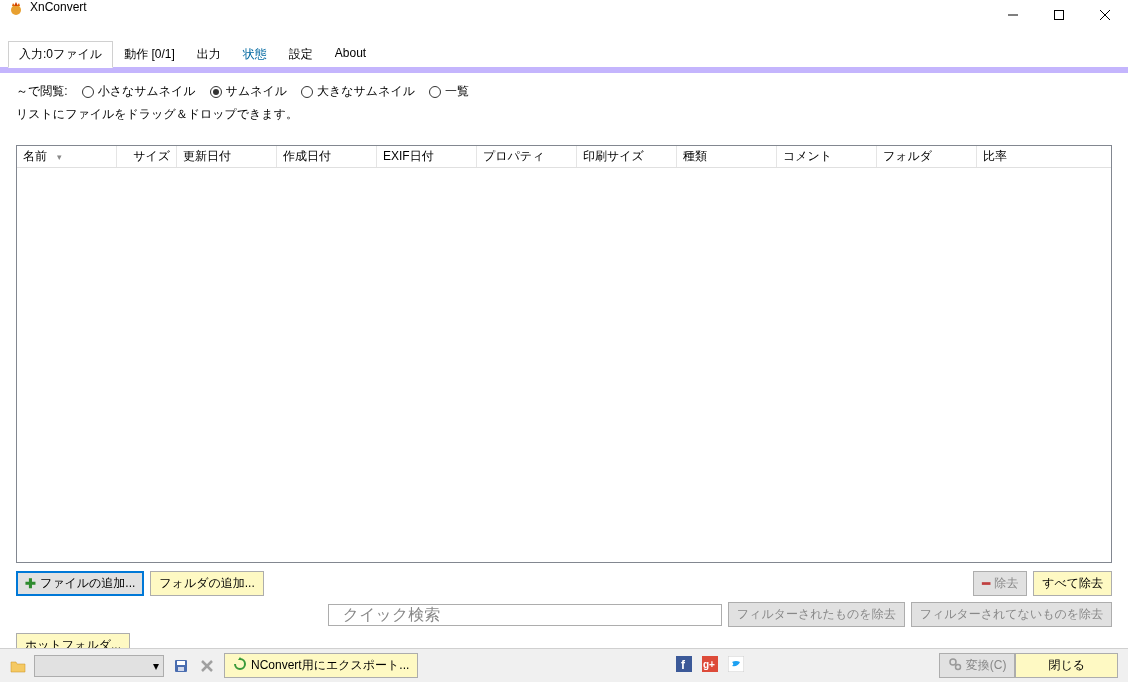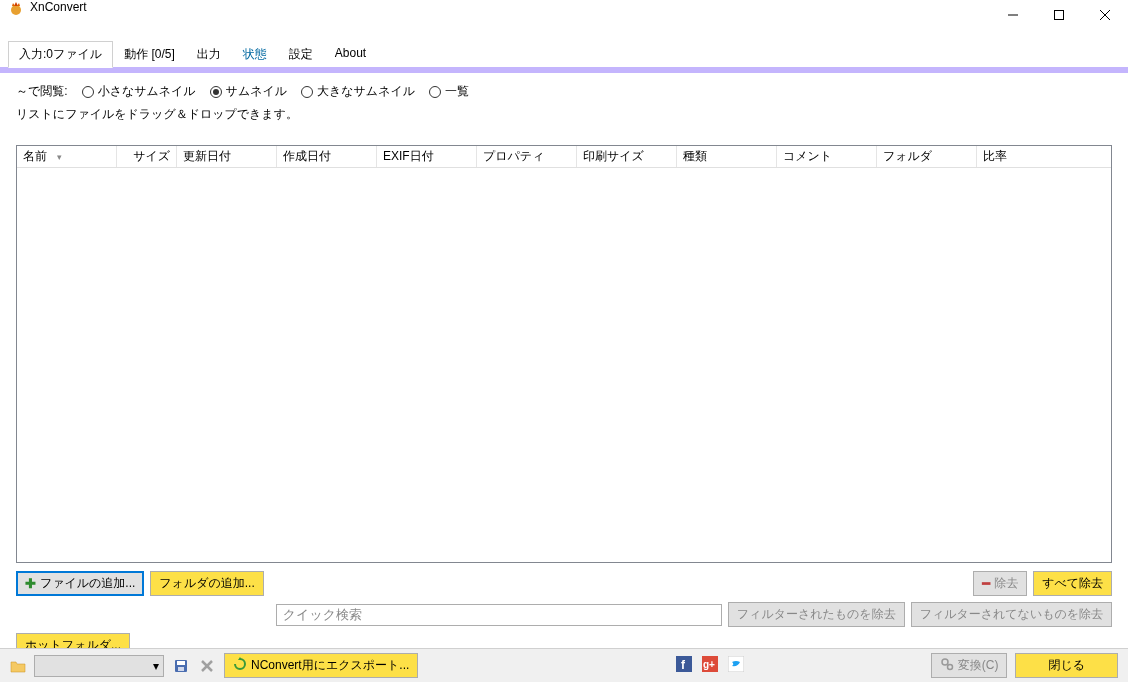--- a/index.html
+++ b/index.html
@@ -26,36 +26,36 @@
 .hint { font-size: 12px; color: #000; margin-bottom: 22px; }
 
 .table-container { border: 1px solid #828790; height: 418px; background: #fff; }
 .table-header { display: flex; height: 22px; border-bottom: 1px solid #e0e0e0; background: #fff; }
 .th { padding: 3px 6px; font-size: 12px; color: #000; border-right: 1px solid #e5e5e5; display: flex; align-items: center; white-space: nowrap; overflow: hidden; }
 .th .sort-arrow { margin-left: 10px; color: #888; font-size: 9px; }
 
 .button-row { display: flex; align-items: center; margin-top: 8px; gap: 6px; }
 .button-row .right { margin-left: auto; display: flex; gap: 6px; }
 
-.btn { padding: 3px 8px; border: 1px solid #adadad; background: #fde047; font-size: 12px; display: inline-flex; align-items: center; gap: 4px; cursor: pointer; }
+.btn { padding: 3px 8px; border: 1px solid #adadad; background: #fef9c3; font-size: 12px; display: inline-flex; align-items: center; gap: 4px; cursor: pointer; }
 .btn.primary-blue { border: 2px solid #0078d7; background: #e1e1e1; padding: 2px 7px; }
 .btn.disabled { color: #888; background: #e1e1e1; }
 
 .filter-row { display: flex; align-items: center; margin-top: 6px; gap: 6px; justify-content: flex-end; }
-.filter-input { width: 446px; height: 22px; border: 1px solid #adadad; padding: 2px 6px; font-size: 13px; }
+.filter-input { width: 394px; height: 22px; border: 1px solid #adadad; padding: 2px 14px; font-size: 16px; }
 .filter-input::placeholder { color: #888; }
 
 .hotfolder-row { margin-top: 6px; }
 
 .statusbar { position: absolute; bottom: 0; left: 0; right: 0; height: 34px; border-top: 1px solid #d0d0d0; display: flex; align-items: center; padding: 0 10px; gap: 8px; background: #f0f0f0; }
 .statusbar .folder-ico { width: 16px; height: 16px; }
 .statusbar .combo { width: 130px; height: 22px; border: 1px solid #adadad; background: #e1e1e1; display: flex; align-items: center; justify-content: flex-end; padding: 0 4px; }
 .statusbar .ico-btn { width: 18px; height: 18px; display: flex; align-items: center; justify-content: center; }
 .statusbar .social { display: flex; gap: 10px; margin-left: 250px; }
-.statusbar .right-btns { margin-left: auto; display: flex; gap: 8px; }
+.statusbar .right-btns { margin-left: auto; display: flex; }
 
 .ico-plus { color: #2e8b2e; font-weight: bold; font-size: 13px; }
 .ico-minus { color: #c04040; font-weight: bold; font-size: 13px; }
 </style>
 </head>
 <body>
 
 <div class="titlebar">
   <span class="app-icon">
     <svg width="16" height="16" viewBox="0 0 16 16">
@@ -80,21 +80,21 @@
   <div class="win-btn">
       <svg width="10" height="10">
         <line x1="0" y1="0" x2="10" y2="10" stroke="#000" stroke-width="1"></line>
         <line x1="10" y1="0" x2="0" y2="10" stroke="#000" stroke-width="1"></line>
       </svg>
     </div>
 </div>
 
 <div class="tabbar">
   <div class="tab active"><span>入力:0ファイル</span></div>
-  <div class="tab"><span>動作 [0/5]</span></div>
+  <div class="tab"><span>動作 [0/1]</span></div>
   <div class="tab"><span>出力</span></div>
   <div class="tab disabled"><span>状態</span></div>
   <div class="tab"><span>設定</span></div>
   <div class="tab"><span>About</span></div>
 </div>
 
 <div class="content">
 
   <div class="view-row">
     <span>～で閲覧:</span>

